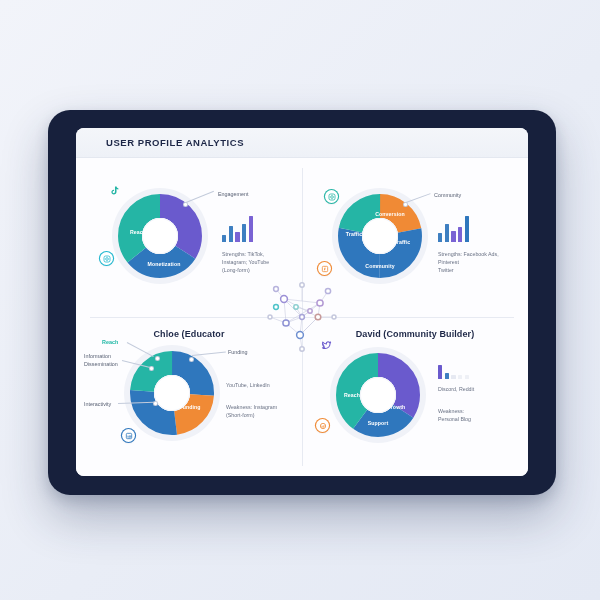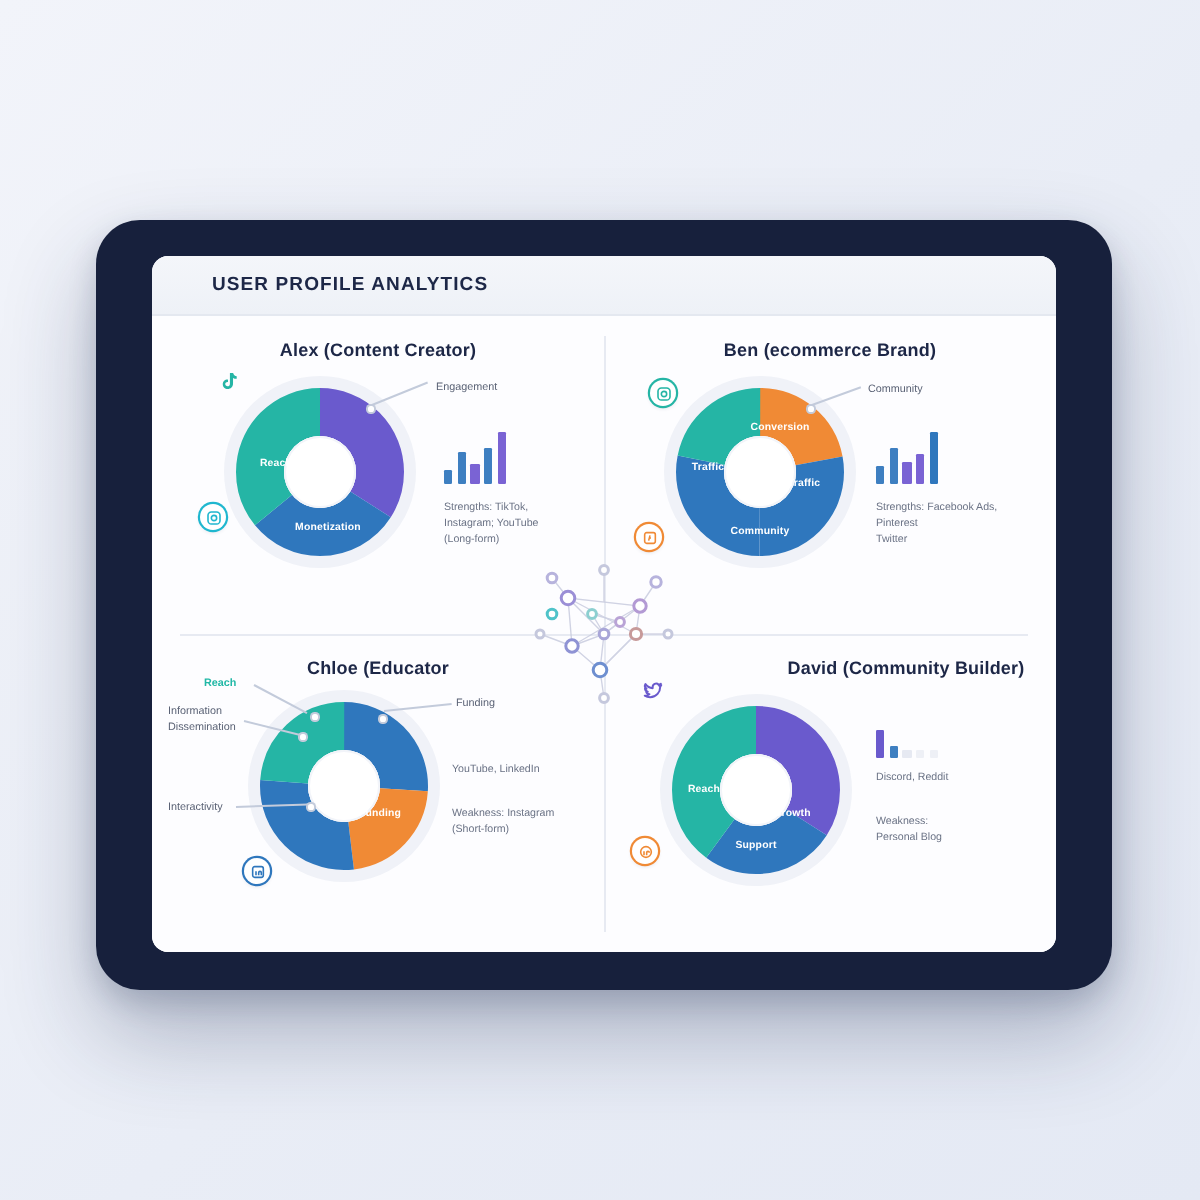--- a/index.html
+++ b/index.html
@@ -53,21 +53,21 @@
     background: #fdfdff;
   }
   .vline, .hline { position: absolute; background: #e7eaf2; }
   .vline { left: 226px; top: 10px; width: 1px; height: 298px; }
   .hline { left: 14px; top: 159px; width: 424px; height: 1px; }
 
   .quad { position: absolute; width: 226px; height: 159px; }
   .q-tl { left: 0;   top: 0;   }
   .q-tr { left: 226px; top: 0; }
   .q-bl { left: 0;   top: 159px; }
-  .q-br { left: 226px; top: 159px; padding-left: 38px; }
+  .q-br { left: 226px; top: 159px; }
 
   .q-title {
     position: absolute; top: 12px; width: 100%;
     text-align: center;
     font-size: 9px; font-weight: 700; color: #1d2747;
     letter-spacing: .1px;
   }
 
   
   .donut-wrap { position: absolute; left: 36px; top: 30px; width: 96px; height: 96px; }
@@ -138,21 +138,20 @@
 
       <div class="header">
         <div class="header-title">USER PROFILE ANALYTICS</div>
       </div>
 
       <div class="board">
         <div class="vline"></div>
         <div class="hline"></div>
 
         <div class="quad q-tl">
-          <div class="q-title">Alex (Content Creator)</div>
 
           <div class="donut-wrap">
             <div class="donut-halo"></div>
             <svg class="donut-svg" width="84" height="84" viewBox="0 0 84 84">
               <circle cx="42" cy="42" r="30" fill="none" stroke="#6a5acd" stroke-width="24" stroke-dasharray="64.1 124.4" transform="rotate(-90 42 42)"></circle>
               <circle cx="42" cy="42" r="30" fill="none" stroke="#2f77bd" stroke-width="24" stroke-dasharray="56.5 132.0" stroke-dashoffset="-64.1" transform="rotate(-90 42 42)"></circle>
               <circle cx="42" cy="42" r="30" fill="none" stroke="#25b5a5" stroke-width="24" stroke-dasharray="67.9 120.6" stroke-dashoffset="-120.6" transform="rotate(-90 42 42)"></circle>
             </svg>
             <div class="donut-hole"></div>
             <span class="seg-label" style="left:26px;top:44px;">Reach</span>
@@ -182,21 +181,20 @@
           </div>
           <div class="badge" style="left:24px; top:94px; color:#1fb7cf;">
             <svg width="8" height="8" viewBox="0 0 24 24" fill="none" stroke="#1fb7cf" stroke-width="2.4">
               <rect x="3" y="3" width="18" height="18" rx="5"></rect>
               <circle cx="12" cy="12" r="4"></circle>
             </svg>
           </div>
         </div>
 
         <div class="quad q-tr">
-          <div class="q-title">Ben (ecommerce Brand)</div>
 
           <div class="donut-wrap" style="left:30px;">
             <div class="donut-halo"></div>
             <svg class="donut-svg" width="84" height="84" viewBox="0 0 84 84">
               <circle cx="42" cy="42" r="30" fill="none" stroke="#f08a35" stroke-width="24" stroke-dasharray="41.5 147.0" transform="rotate(-90 42 42)"></circle>
               <circle cx="42" cy="42" r="30" fill="none" stroke="#2f77bd" stroke-width="24" stroke-dasharray="52.8 135.7" stroke-dashoffset="-41.5" transform="rotate(-90 42 42)"></circle>
               <circle cx="42" cy="42" r="30" fill="none" stroke="#2f77bd" stroke-width="24" stroke-dasharray="52.8 135.7" stroke-dashoffset="-94.3" transform="rotate(-90 42 42)"></circle>
               <circle cx="42" cy="42" r="30" fill="none" stroke="#25b5a5" stroke-width="24" stroke-dasharray="41.5 147.0" stroke-dashoffset="-147.1" transform="rotate(-90 42 42)"></circle>
             </svg>
             <div class="donut-hole"></div>

